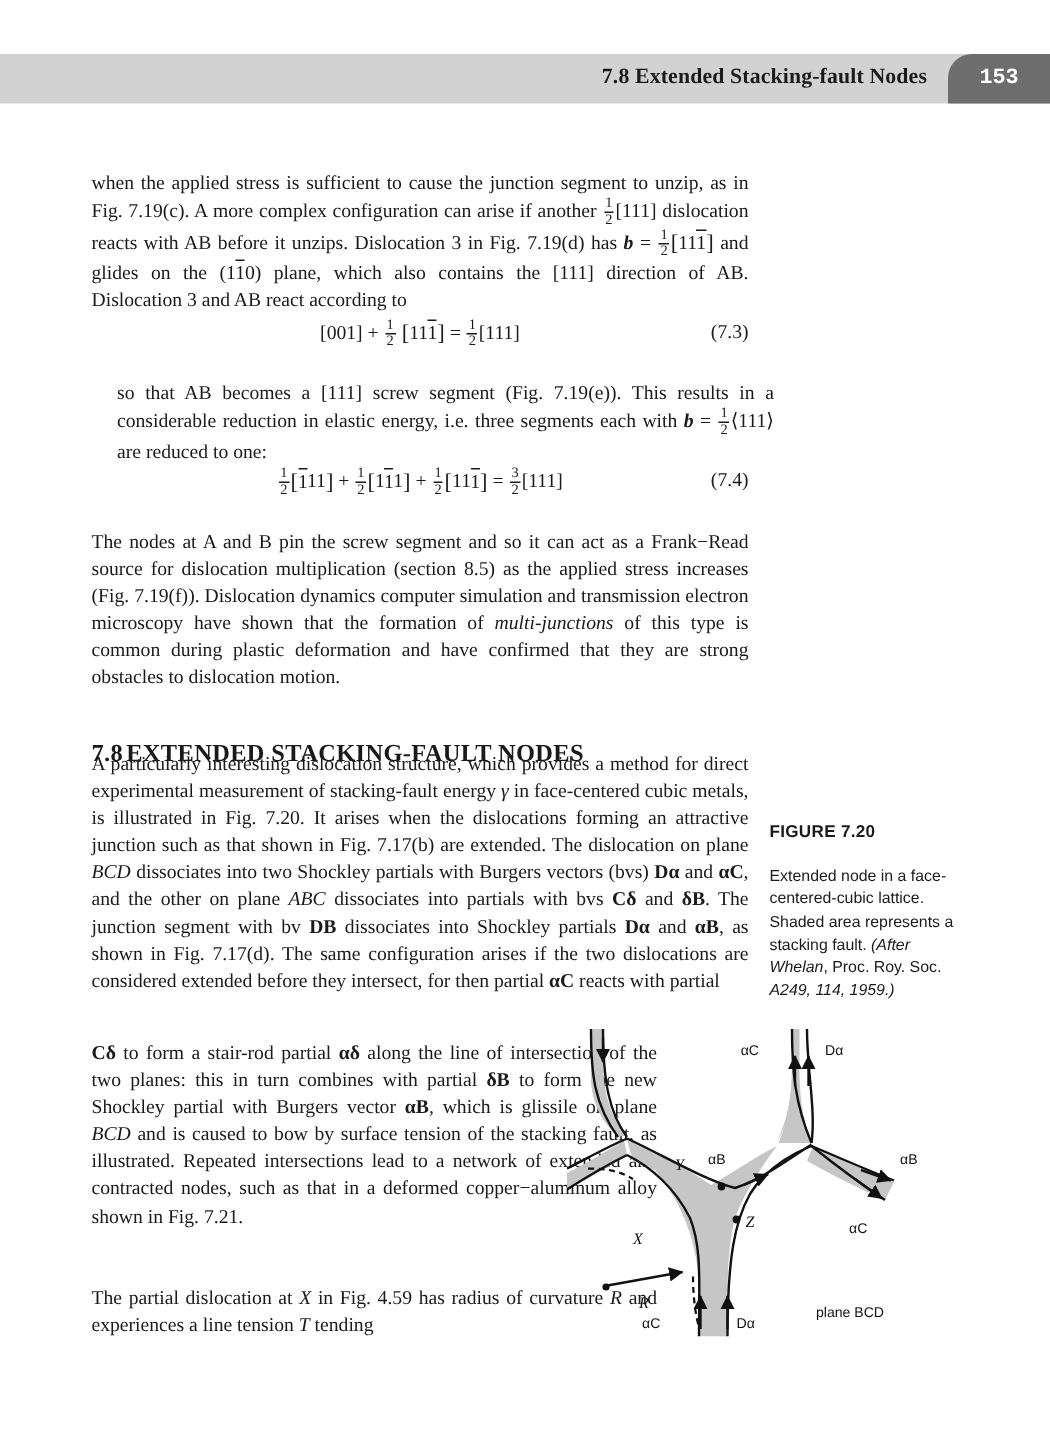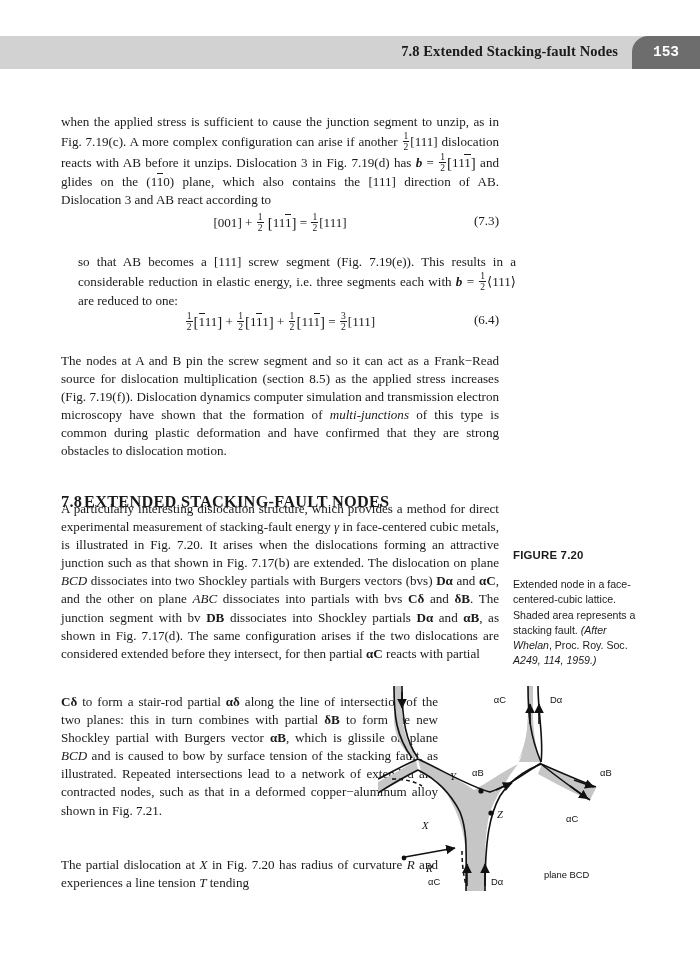--- a/index.html
+++ b/index.html
@@ -184,41 +184,41 @@
 </div>
 
 <div id="eq-4" class="col">
   <span class="eqrow"><span class="frac"><span class="num">1</span><span class="den">2</span></span><span class="brk">[</span><span class="ovl">1</span><span>11</span><span class="brk">]</span>
     +
     <span class="frac"><span class="num">1</span><span class="den">2</span></span><span class="brk">[</span><span>1</span><span class="ovl">1</span><span>1</span><span class="brk">]</span>
     +
     <span class="frac"><span class="num">1</span><span class="den">2</span></span><span class="brk">[</span><span>11</span><span class="ovl">1</span><span class="brk">]</span>
     =
     <span class="frac"><span class="num">3</span><span class="den">2</span></span><span>[111]</span></span>
-  <span class="eqnum">(6.4)</span>
+  <span class="eqnum">(7.4)</span>
 </div>
 
 <div id="para-3" class="col">
   <span>The nodes at A and B pin the screw segment and so it can act as a Frank−Read source for dislocation multiplication (section 8.5) as the applied stress increases (Fig. 7.19(f)). Dislocation dynamics computer simulation and transmission electron microscopy have shown that the formation of </span><em>multi-junctions</em><span> of this type is common during plastic deformation and have confirmed that they are strong obstacles to dislocation motion.</span>
 </div>
 
 <h2 id="section-heading">
   <span class="num">7.8</span><span>EXTENDED STACKING-FAULT NODES</span>
 </h2>
 
 <div id="para-4" class="col">
   <span>A particularly interesting dislocation structure, which provides a method for direct experimental measurement of stacking-fault energy </span><i>γ</i><span> in face-centered cubic metals, is illustrated in Fig. 7.20. It arises when the dislocations forming an attractive junction such as that shown in Fig. 7.17(b) are extended. The dislocation on plane </span><i>BCD</i><span> dissociates into two Shockley partials with Burgers vectors (bvs) </span><b>Dα</b><span> and </span><b>αC</b><span>, and the other on plane </span><i>ABC</i><span> dissociates into partials with bvs </span><b>Cδ</b><span> and </span><b>δB</b><span>. The junction segment with bv </span><b>DB</b><span> dissociates into Shockley partials </span><b>Dα</b><span> and </span><b>αB</b><span>, as shown in Fig. 7.17(d). The same configuration arises if the two dislocations are considered extended before they intersect, for then partial </span><b>αC</b><span> reacts with partial</span>
 </div>
 
 <div id="para-5" class="col">
   <b>Cδ</b><span> to form a stair-rod partial </span><b>αδ</b><span> along the line of intersection of the two planes: this in turn combines with partial </span><b>δB</b><span> to form the new Shockley partial with Burgers vector </span><b>αB</b><span>, which is glissile on plane </span><i>BCD</i><span> and is caused to bow by surface tension of the stacking fault, as illustrated. Repeated intersections lead to a network of extended and contracted nodes, such as that in a deformed copper−aluminum alloy shown in Fig. 7.21.</span>
 </div>
 
 <div id="para-6" class="col">
-  <span>The partial dislocation at </span><i>X</i><span> in Fig. 7.20 has radius of curvature </span><i>R</i><span> and experiences a line tension </span><i>T</i><span> tending</span>
+  <span>The partial dislocation at </span><i>X</i><span> in Fig. 4.59 has radius of curvature </span><i>R</i><span> and experiences a line tension </span><i>T</i><span> tending</span>
 </div>
 
 <div id="figure-caption">
   <span class="fig-label">FIGURE 7.20</span><span>Extended node in a face-centered-cubic lattice. Shaded area represents a stacking fault. </span><span class="src">(After Whelan</span><span>, Proc. Roy. Soc. </span><span class="src">A249, 114, 1959.)</span>
 </div>
 
 <div id="figure-graphic">
   <svg width="262" height="205" viewBox="0 0 262 205" xmlns="http://www.w3.org/2000/svg">
 
     <g>

